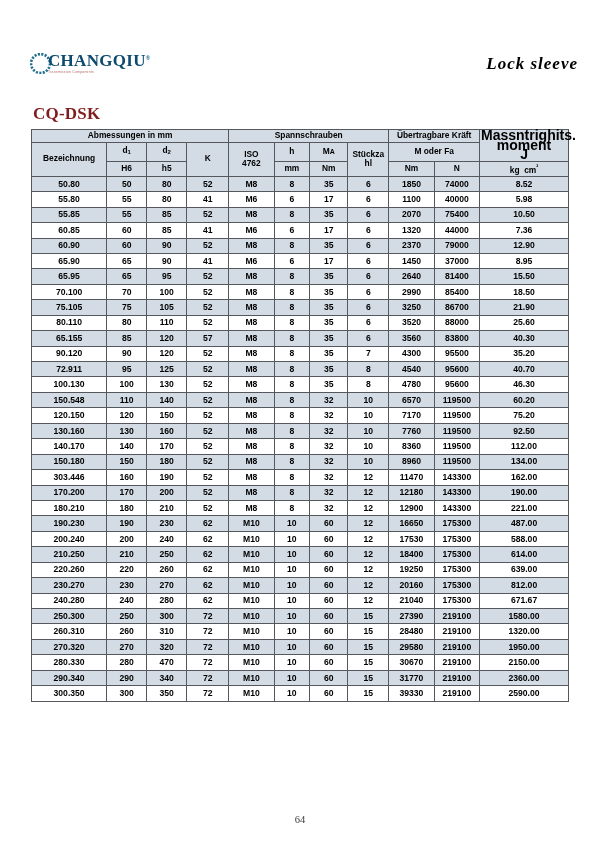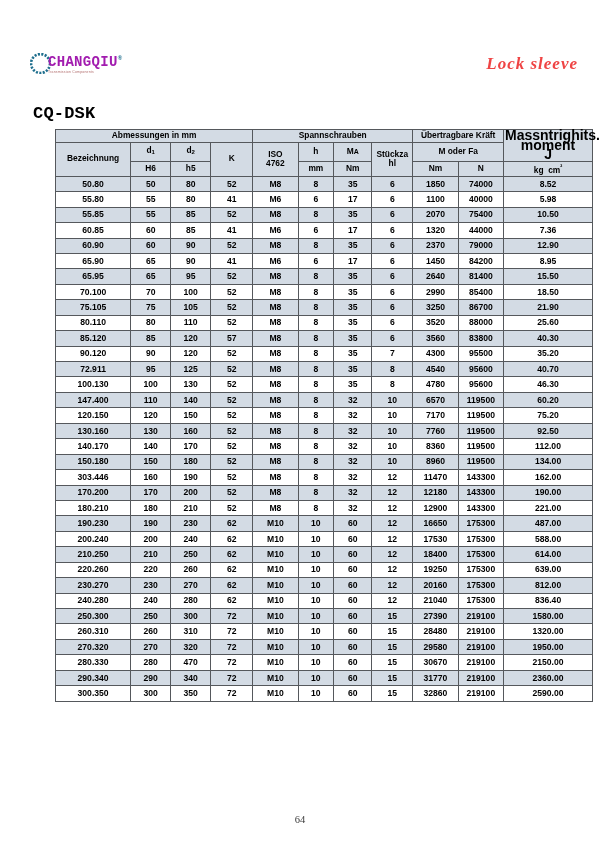--- a/index.html
+++ b/index.html
@@ -40,25 +40,25 @@
     height: 21px;
     flex: 0 0 auto;
     position: relative;
     top: 0px;
   }
   .logo-text-block {
     position: relative;
     margin-left: -5px;
   }
   .logo-name {
-    font-family: Liberation Mono, monospace;
+    font-family: Liberation Serif, serif;
     font-weight: bold;
-    font-size: 14px;
+    font-size: 17px;
     letter-spacing: 0.3px;
-    color: #a21caf;
+    color: #0c4a6e;
     line-height: 14px;
   }
   .logo-reg {
     font-size: 6px;
     vertical-align: super;
     color: #1f6f8e;
     font-weight: bold;
   }
   .logo-sub {
     font-size: 3.4px;
@@ -69,49 +69,48 @@
     white-space: nowrap;
   }
   .lock-sleeve {
     position: absolute;
     right: 0;
     top: 2px;
     font-family: "Liberation Serif", serif;
     font-style: italic;
     font-weight: bold;
     font-size: 17px;
-    color: #ef4444;
+    color: #000000;
     letter-spacing: 1px;
   }
 
   
   .title {
     position: absolute;
     top: 104px;
     left: 33px;
-    font-family: Liberation Mono, monospace;
+    font-family: Liberation Serif, serif;
     font-weight: bold;
     font-size: 17px;
-    color: #000000;
+    color: #7f1d1d;
     letter-spacing: 0.2px;
   }
 
   
   .table-wrap {
     position: absolute;
     top: 129px;
     left: 31px;
     width: 538px;
   }
   table.spec {
     border-collapse: collapse;
     width: 100%;
     table-layout: fixed;
     border: 1.2px solid #4b4b4b;
-    margin-left: 24px;
   }
   table.spec th,
   table.spec td {
     border: 1px solid #55585c;
     text-align: center;
     vertical-align: middle;
     font-family: "Liberation Sans", sans-serif;
     color: #000;
   }
   thead th {
@@ -314,21 +313,21 @@
           <tr class="even">
             <td>65.90</td>
             <td>65</td>
             <td>90</td>
             <td>41</td>
             <td>M6</td>
             <td>6</td>
             <td>17</td>
             <td>6</td>
             <td>1450</td>
-            <td>84200</td>
+            <td>37000</td>
             <td>8.95</td>
           </tr>
           <tr class="odd">
             <td>65.95</td>
             <td>65</td>
             <td>95</td>
             <td>52</td>
             <td>M8</td>
             <td>8</td>
             <td>35</td>
@@ -370,21 +369,21 @@
             <td>52</td>
             <td>M8</td>
             <td>8</td>
             <td>35</td>
             <td>6</td>
             <td>3520</td>
             <td>88000</td>
             <td>25.60</td>
           </tr>
           <tr class="odd">
-            <td>85.120</td>
+            <td>65.155</td>
             <td>85</td>
             <td>120</td>
             <td>57</td>
             <td>M8</td>
             <td>8</td>
             <td>35</td>
             <td>6</td>
             <td>3560</td>
             <td>83800</td>
             <td>40.30</td>
@@ -422,21 +421,21 @@
             <td>52</td>
             <td>M8</td>
             <td>8</td>
             <td>35</td>
             <td>8</td>
             <td>4780</td>
             <td>95600</td>
             <td>46.30</td>
           </tr>
           <tr class="odd">
-            <td>147.400</td>
+            <td>150.548</td>
             <td>110</td>
             <td>140</td>
             <td>52</td>
             <td>M8</td>
             <td>8</td>
             <td>32</td>
             <td>10</td>
             <td>6570</td>
             <td>119500</td>
             <td>60.20</td>
@@ -601,21 +600,21 @@
             <td>240.280</td>
             <td>240</td>
             <td>280</td>
             <td>62</td>
             <td>M10</td>
             <td>10</td>
             <td>60</td>
             <td>12</td>
             <td>21040</td>
             <td>175300</td>
-            <td>836.40</td>
+            <td>671.67</td>
           </tr>
           <tr class="odd">
             <td>250.300</td>
             <td>250</td>
             <td>300</td>
             <td>72</td>
             <td>M10</td>
             <td>10</td>
             <td>60</td>
             <td>15</td>
@@ -677,21 +676,21 @@
           </tr>
           <tr class="even">
             <td>300.350</td>
             <td>300</td>
             <td>350</td>
             <td>72</td>
             <td>M10</td>
             <td>10</td>
             <td>60</td>
             <td>15</td>
-            <td>32860</td>
+            <td>39330</td>
             <td>219100</td>
             <td>2590.00</td>
           </tr>
         </tbody>
     </table>
   </div>
 
   <div class="page-number">64</div>
 
 </div>

